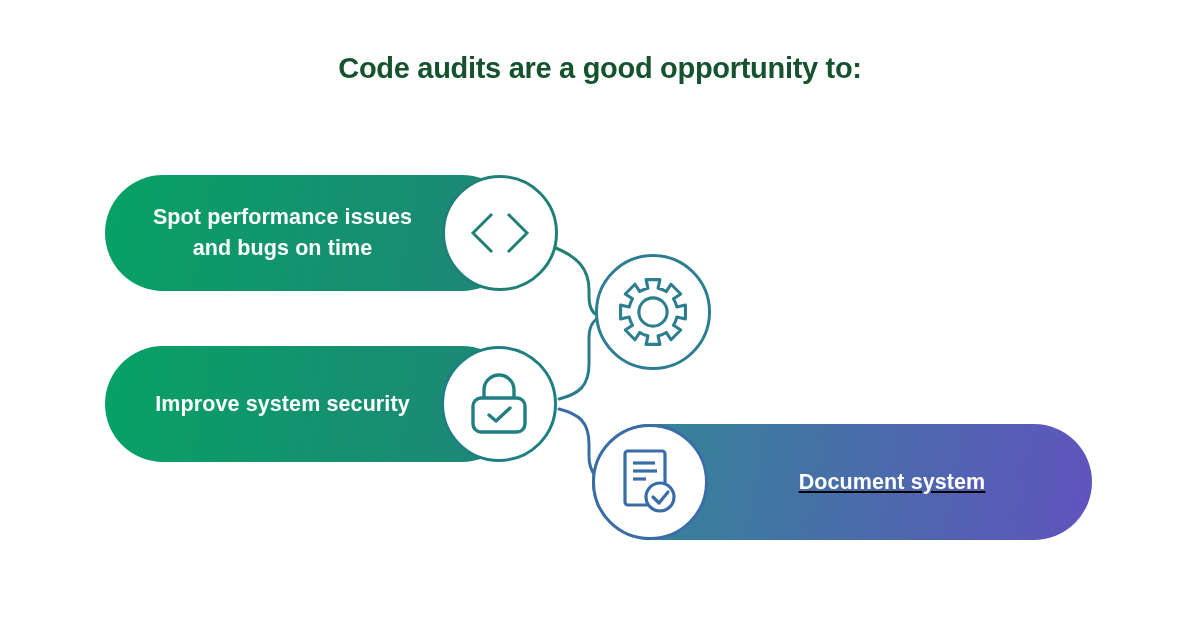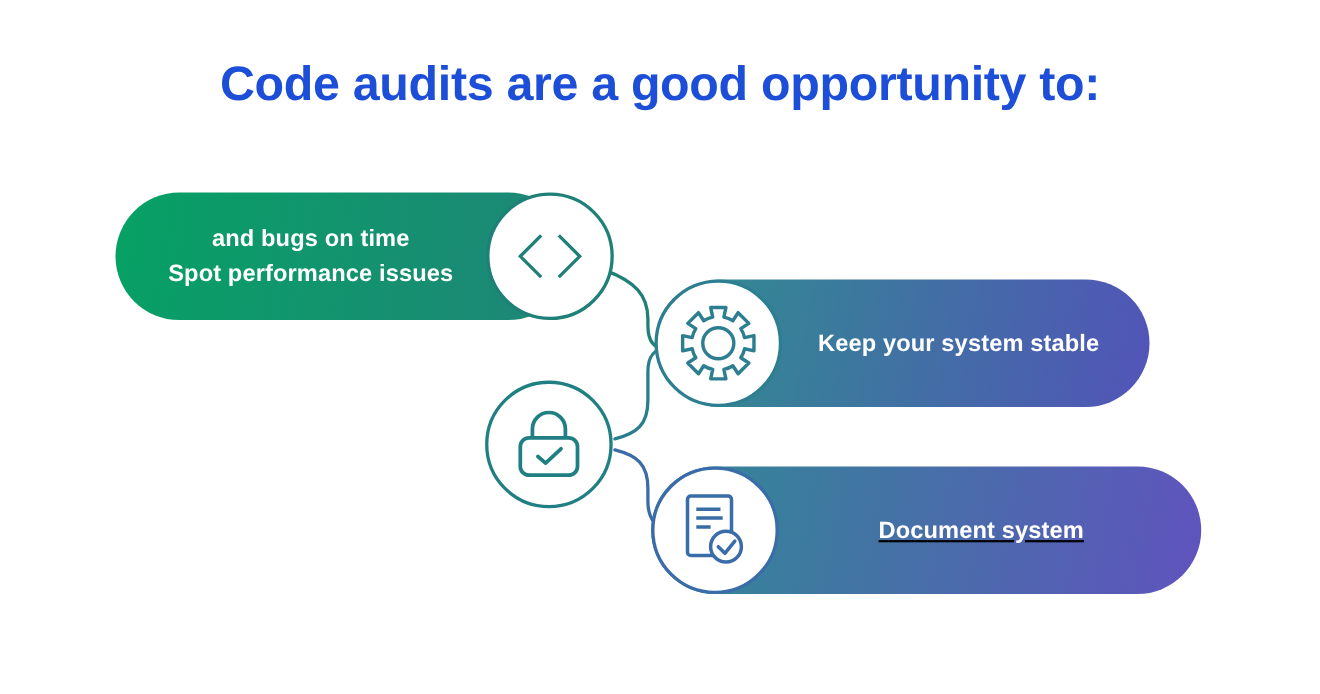--- a/index.html
+++ b/index.html
@@ -2,21 +2,21 @@
 <html><head>
 <meta charset="utf-8">
 <style>
   html,body{margin:0;padding:0;background:#ffffff;}
   #canvas{
     position:relative;width:1200px;height:631px;background:#ffffff;overflow:hidden;
     font-family:"Liberation Sans","DejaVu Sans",sans-serif;
   }
   .title{
     position:absolute;left:0;top:52px;width:1200px;text-align:center;
-    font-size:44px;font-weight:700;letter-spacing:-0.3px;color:#1d4ed8;
+    font-size:29px;font-weight:700;letter-spacing:-0.3px;color:#14532d;
   }
   #connectors{position:absolute;left:0;top:0;z-index:1;}
   .pill{
     position:absolute;height:116px;border-radius:58px;z-index:2;
     display:flex;align-items:center;justify-content:center;
   }
   .pill-text{
     color:#ffffff;font-size:21.5px;font-weight:600;line-height:1.42;
     text-align:center;letter-spacing:0.1px;
   }
@@ -47,47 +47,47 @@
   <div class="title">Code audits are a good opportunity to:</div>
 
   <svg id="connectors" width="1200" height="631" viewBox="0 0 1200 631" fill="none">
     <path d="M 551 246 C 577 256 589 268 589 290 L 589 296 C 589 312 596 317 605 317" stroke="#1F8078" stroke-width="3" stroke-linecap="round"></path>
     <path d="M 559 399 C 579 394 589 386 589 364 L 589 338 C 589 323 596 317 605 317" stroke="#297E8C" stroke-width="3" stroke-linecap="round"></path>
     <path d="M 559 409 C 579 414 589 422 589 444 L 589 456 C 589 472 598 482 607 482" stroke="#3A6CA8" stroke-width="3" stroke-linecap="round"></path>
   </svg>
 
   <div class="pill pill-1">
     <div class="pill-text">
+      <span>Spot performance issues</span>
       <span>and bugs on time</span>
-      <span>Spot performance issues</span>
     </div>
   </div>
   <div class="circle circle-1">
     <span class="icon">
       <svg width="66" height="48" viewBox="0 0 66 48">
         <polyline points="25,5 6,24 25,43" fill="none" stroke="#1F8078" stroke-width="3"></polyline>
         <polyline points="41,5 60,24 41,43" fill="none" stroke="#1F8078" stroke-width="3"></polyline>
       </svg>
     </span>
   </div>
 
-  <div class="pill pill-2">
-    <div class="pill-text">
-      <span>Keep your system stable</span>
-    </div>
-  </div>
   <div class="circle circle-2">
     <span class="icon">
       <svg width="74" height="74" viewBox="0 0 76 76">
         <path d="M 32.8 13.6 L 30.9 4.7 L 45.1 4.7 L 43.2 13.6 A 25 25 0 0 1 51.6 17.0 L 56.5 9.5 L 66.5 19.5 L 59.0 24.4 A 25 25 0 0 1 62.5 32.8 L 71.3 30.9 L 71.3 45.1 L 62.5 43.2 A 25 25 0 0 1 59.0 51.6 L 66.5 56.5 L 56.5 66.5 L 51.6 59.0 A 25 25 0 0 1 43.2 62.5 L 45.1 71.3 L 30.9 71.3 L 32.8 62.5 A 25 25 0 0 1 24.4 59.0 L 19.5 66.5 L 9.5 56.5 L 17.0 51.6 A 25 25 0 0 1 13.6 43.2 L 4.7 45.1 L 4.7 30.9 L 13.6 32.8 A 25 25 0 0 1 17.0 24.4 L 9.5 19.5 L 19.5 9.5 L 24.4 17.0 A 25 25 0 0 1 32.8 13.6 Z" fill="none" stroke="#2C7E90" stroke-width="3.2" stroke-linejoin="round"></path>
         <circle cx="38" cy="38" r="14.5" fill="none" stroke="#2C7E90" stroke-width="3.2"></circle>
       </svg>
     </span>
   </div>
 
+  <div class="pill pill-3">
+    <div class="pill-text">
+      <span>Improve system security</span>
+    </div>
+  </div>
   <div class="circle circle-3">
     <span class="icon">
       <svg width="64" height="68" viewBox="0 0 64 68">
         <path d="M 17 28 L 17 20 A 15 15 0 0 1 47 20 L 47 28" fill="none" stroke="#1F7F83" stroke-width="3.4"></path>
         <rect x="6" y="28" width="52" height="34" rx="8" fill="none" stroke="#1F7F83" stroke-width="3.4"></rect>
         <polyline points="22,45 29,51 43,38" fill="none" stroke="#1F7F83" stroke-width="3.4" stroke-linecap="round" stroke-linejoin="round"></polyline>
       </svg>
     </span>
   </div>
 

